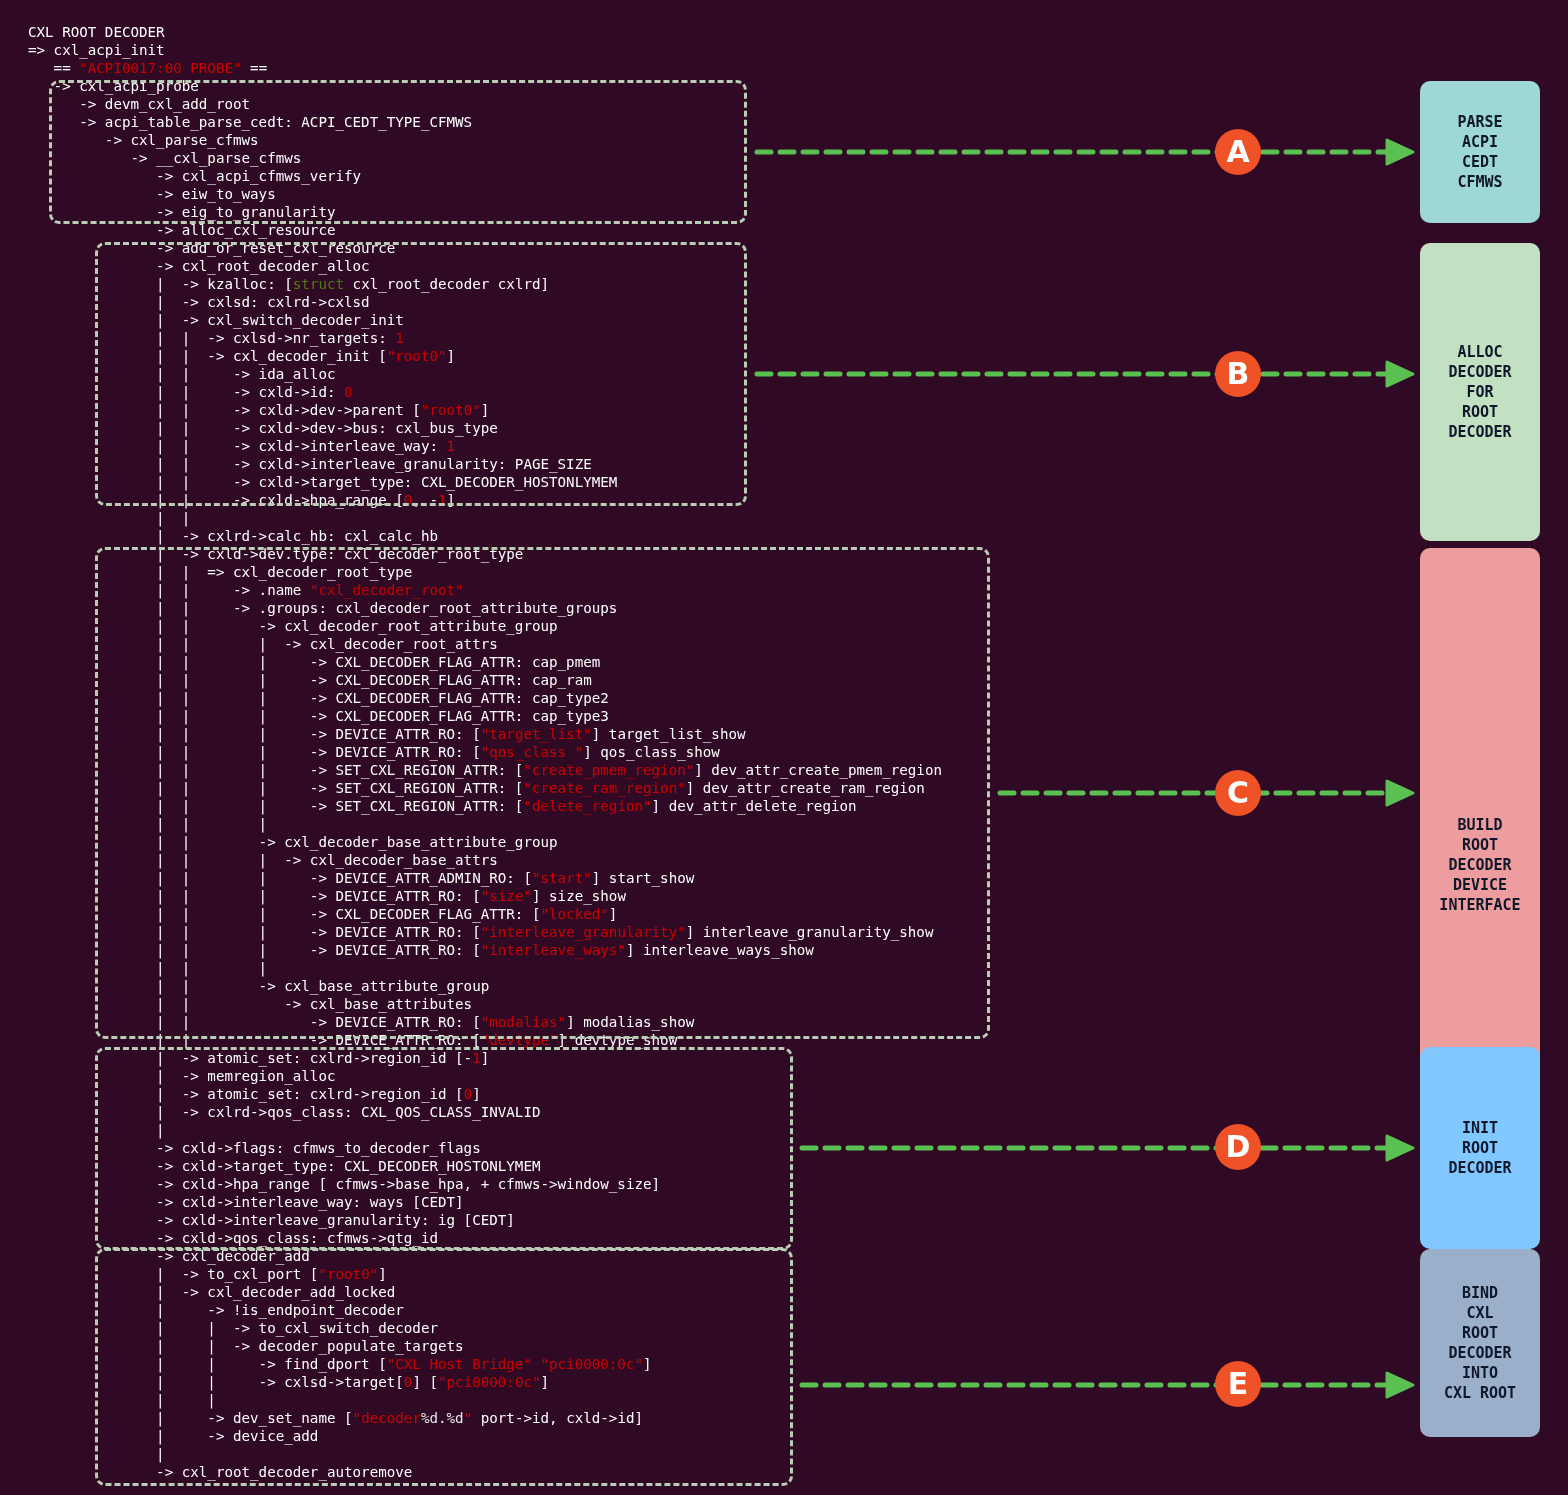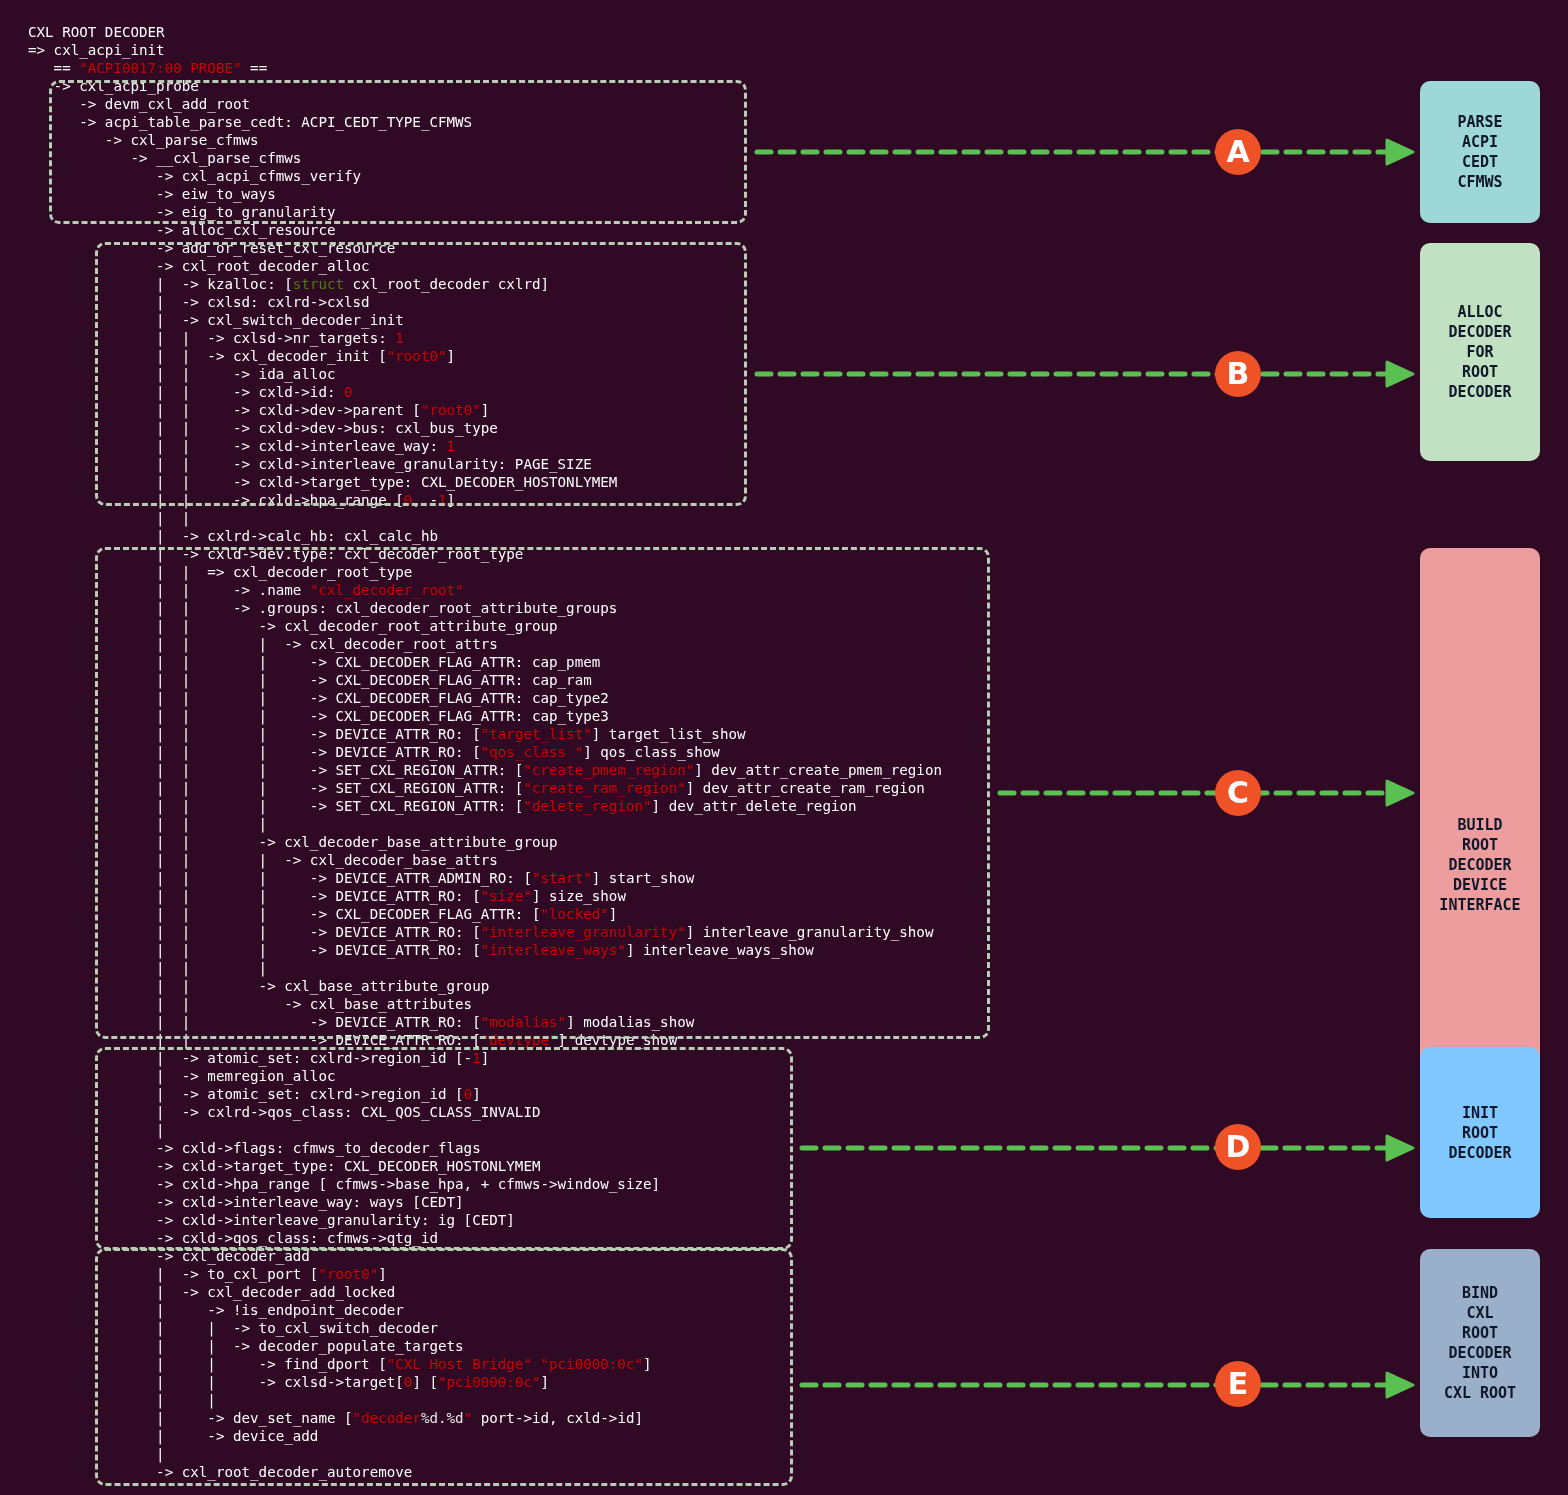--- a/index.html
+++ b/index.html
@@ -78,31 +78,31 @@
 <div class="badge" style="left:1215px;top:129px;">A</div>
 <div class="badge" style="left:1215px;top:351px;">B</div>
 <div class="badge" style="left:1215px;top:770px;">C</div>
 <div class="badge" style="left:1215px;top:1124px;">D</div>
 <div class="badge" style="left:1215px;top:1361px;">E</div>
 
 <div class="card" style="top:81px;height:142px;background:#9dd8d6;">PARSE
 ACPI
 CEDT
 CFMWS</div>
-<div class="card" style="top:243px;height:218px;background:#c2e0c2;">ALLOC
+<div class="card" style="top:243px;height:298px;background:#c2e0c2;">ALLOC
 DECODER
 FOR
 ROOT
 DECODER</div>
 <div class="card" style="top:548px;height:634px;background:#ee9d9f;">BUILD
 ROOT
 DECODER
 DEVICE
 INTERFACE</div>
-<div class="card" style="top:1047px;height:171px;background:#80c8ff;">INIT
+<div class="card" style="top:1047px;height:202px;background:#80c8ff;">INIT
 ROOT
 DECODER</div>
 <div class="card" style="top:1249px;height:188px;background:#9aafc9;">BIND
 CXL
 ROOT
 DECODER
 INTO
 CXL ROOT</div>
 
 </body></html>

